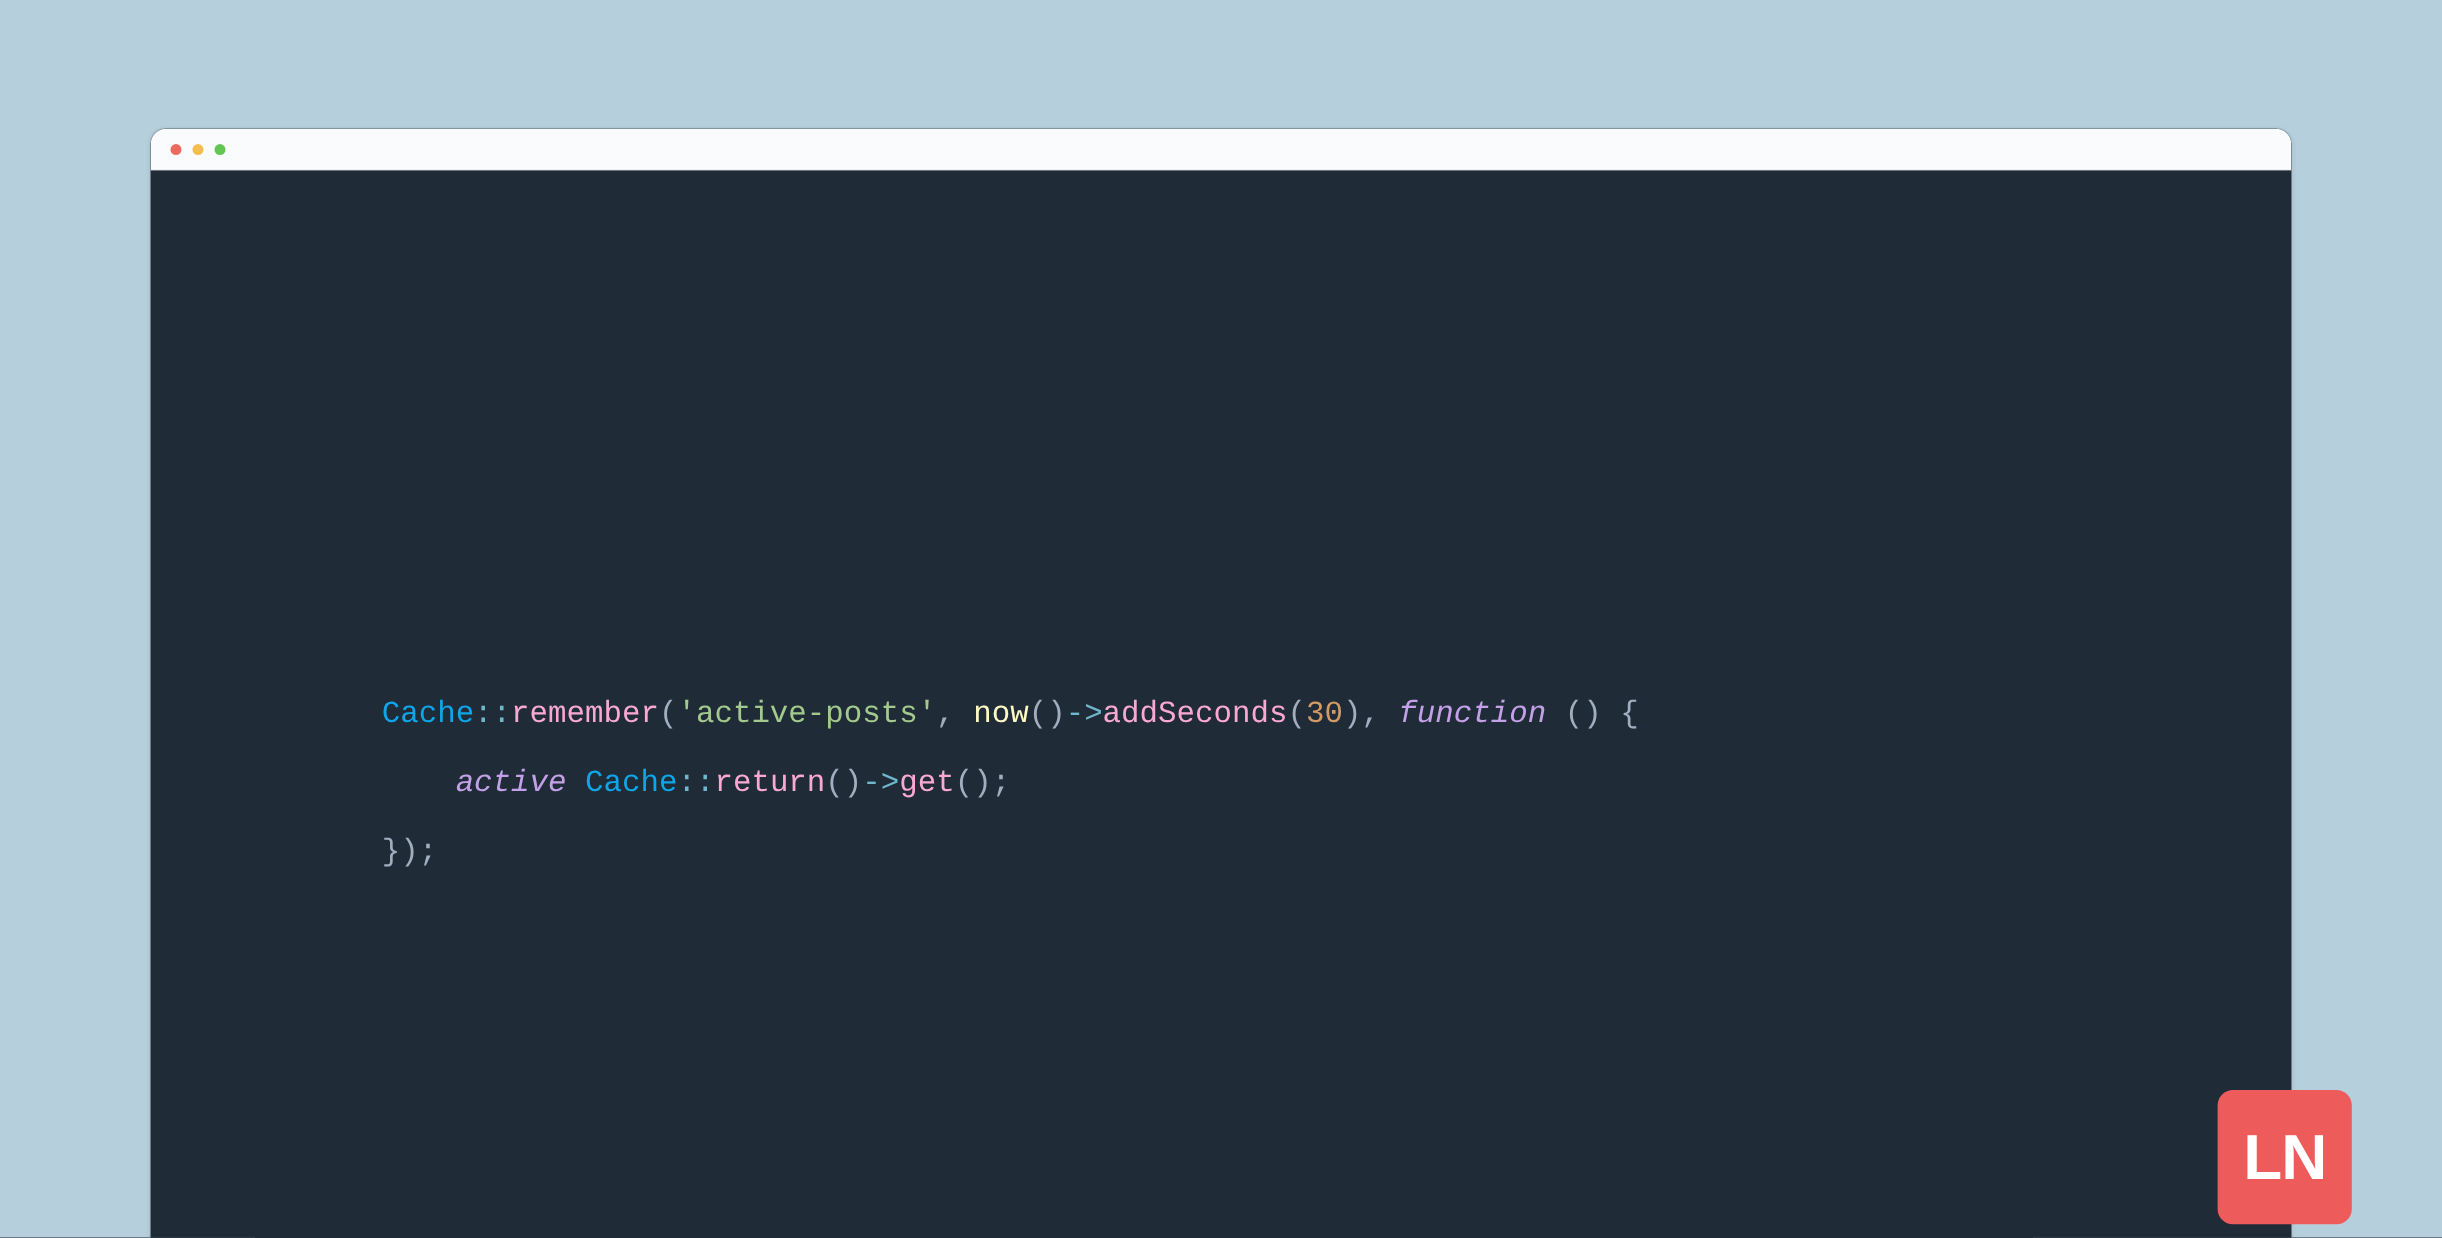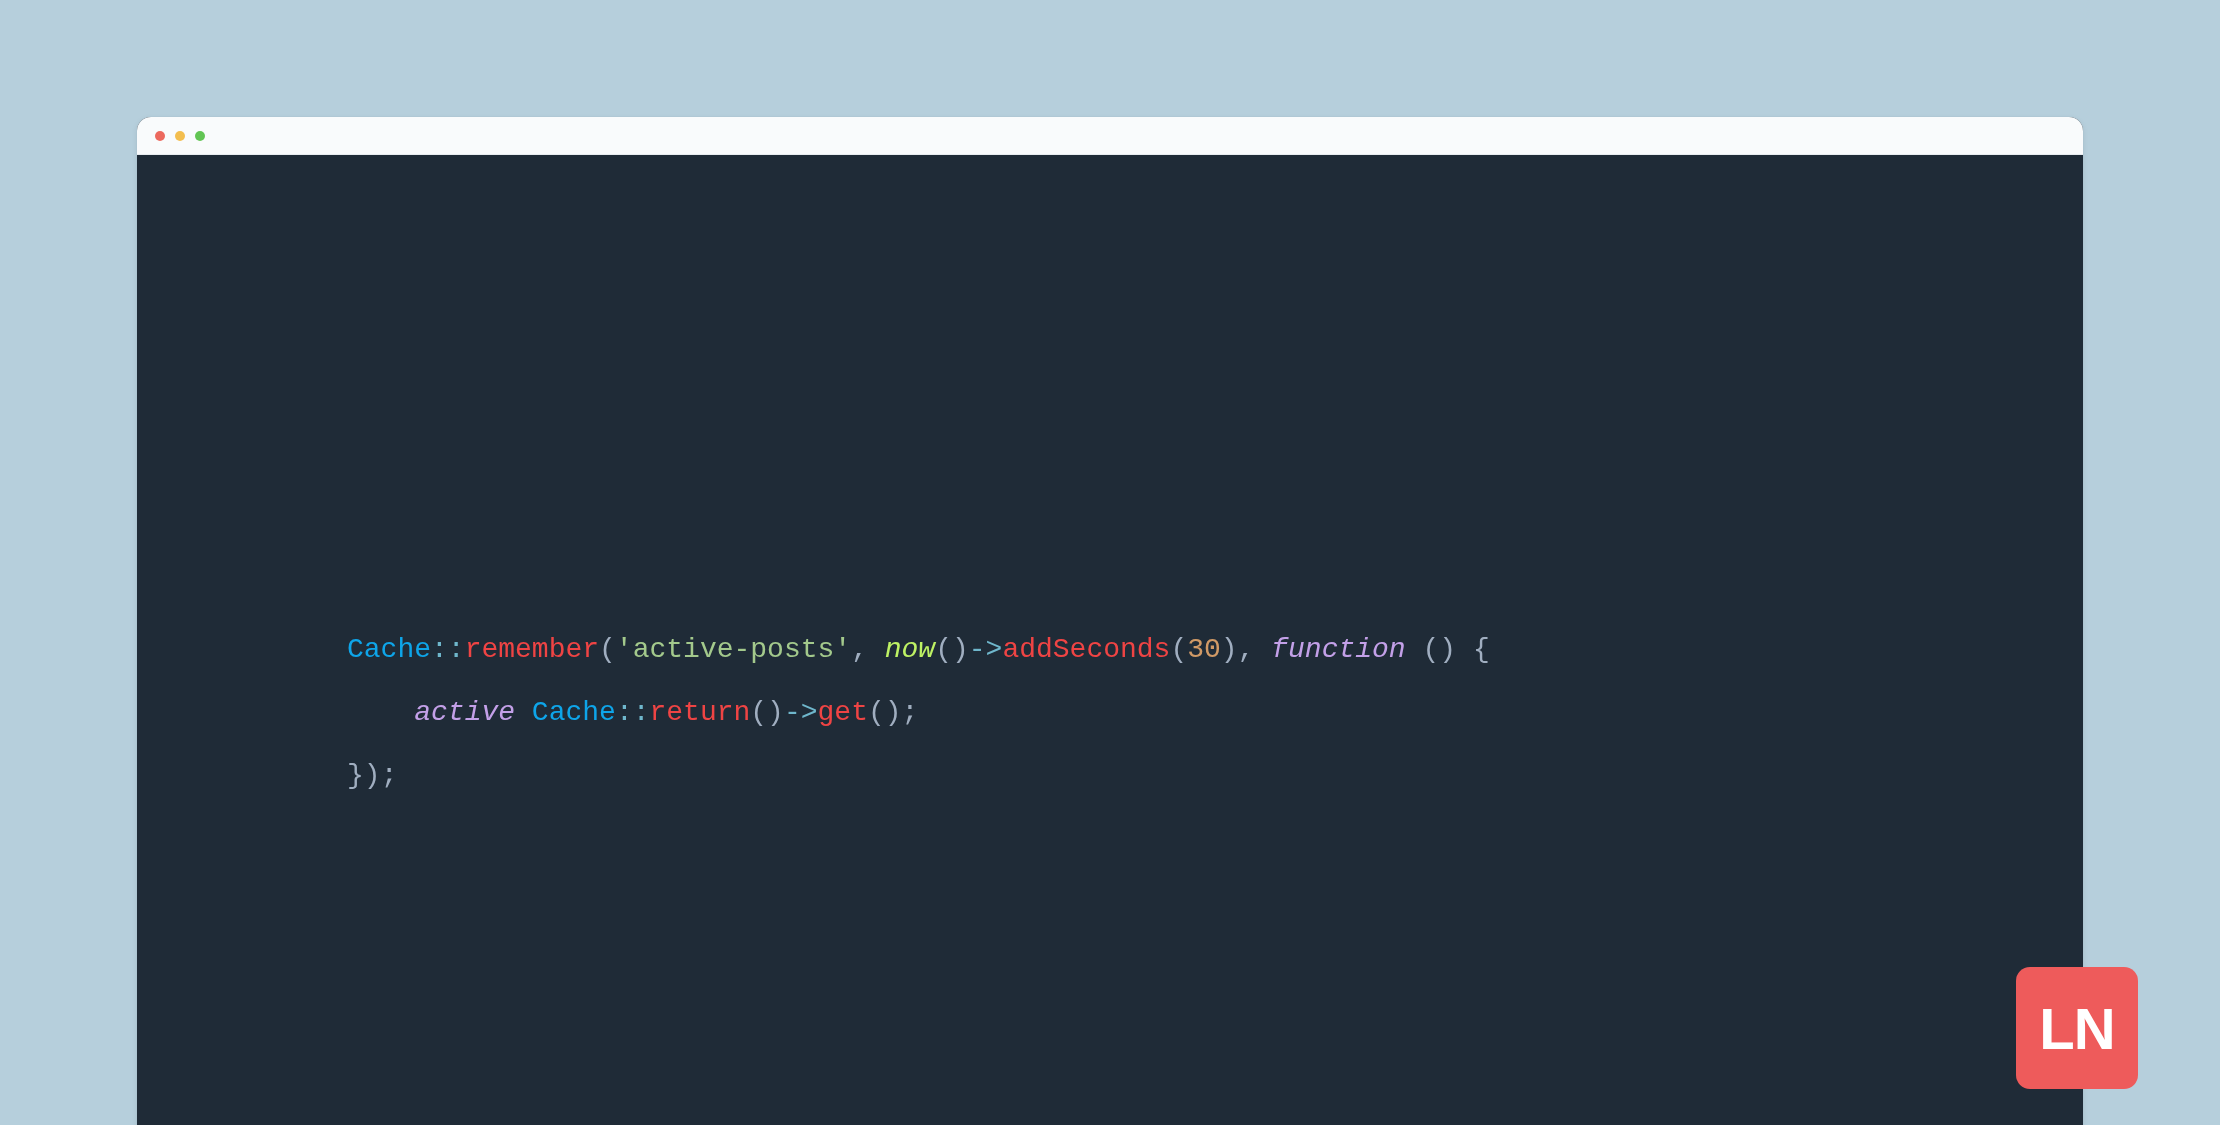--- a/index.html
+++ b/index.html
@@ -42,32 +42,32 @@
     height: calc(100% - 38px);
     padding-top: 400px;
     padding-left: 210px;
     font-family: "SFMono-Regular", ui-monospace, Menlo, Consolas, "Liberation Mono", monospace;
     font-size: 28px;
     line-height: 63px;
     white-space: pre;
   }
   .tok-class { color: #0ea5e9; }
   .tok-op    { color: #6fb7cc; }
-  .tok-method{ color: #ef4444; }
+  .tok-method{ color: #f9a8d4; }
   .tok-punc  { color: #a0aec0; }
   .tok-str   { color: #a3c98c; }
-  .tok-func  { color: #bef264; font-style: italic; }
+  .tok-func  { color: #fef9c3; }
   .tok-num   { color: #d19a66; text-align: center; }
   .tok-kw    { color: #c3a0e8; font-style: italic; }
   .tok-plain { color: #cbd5e1; }
 
   .badge {
     position: absolute;
     right: 82px;
-    bottom: 36px;
+    bottom: 12px;
     width: 122px;
     height: 122px;
     background: #ee5b5b;
     border-radius: 14px;
     display: flex;
     align-items: center;
     justify-content: center;
   }
   .badge span {
     color: #fff;

